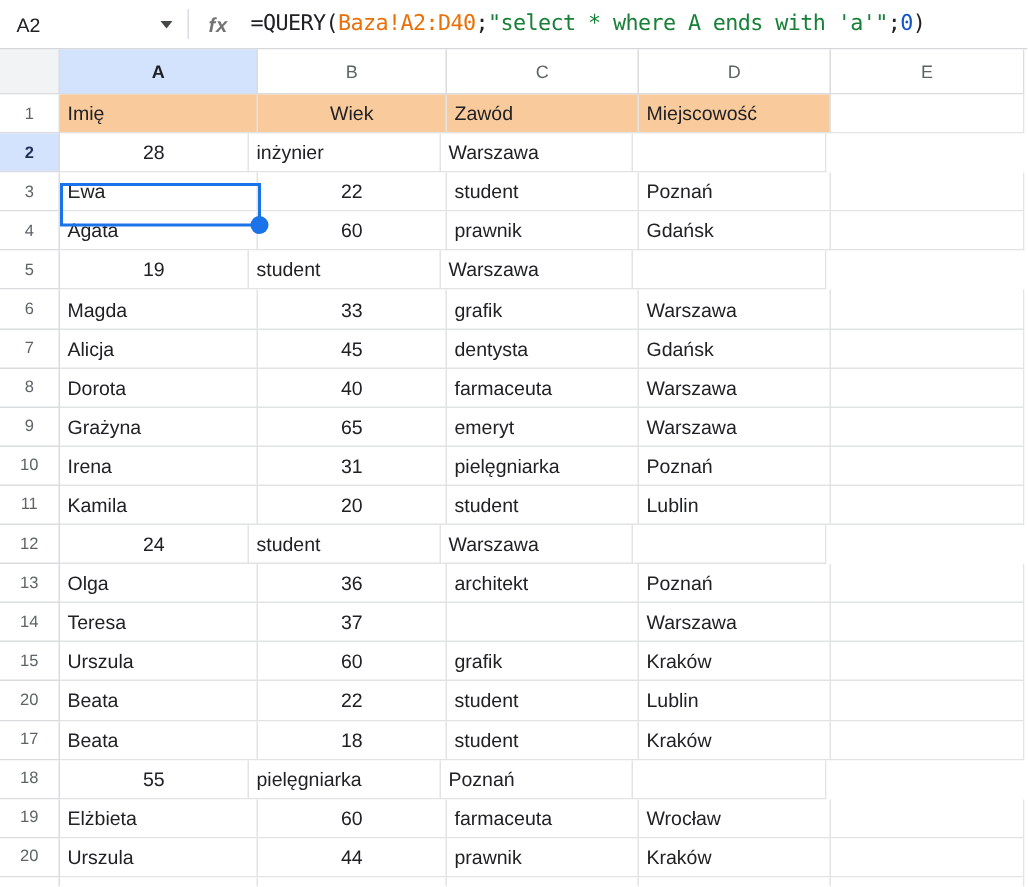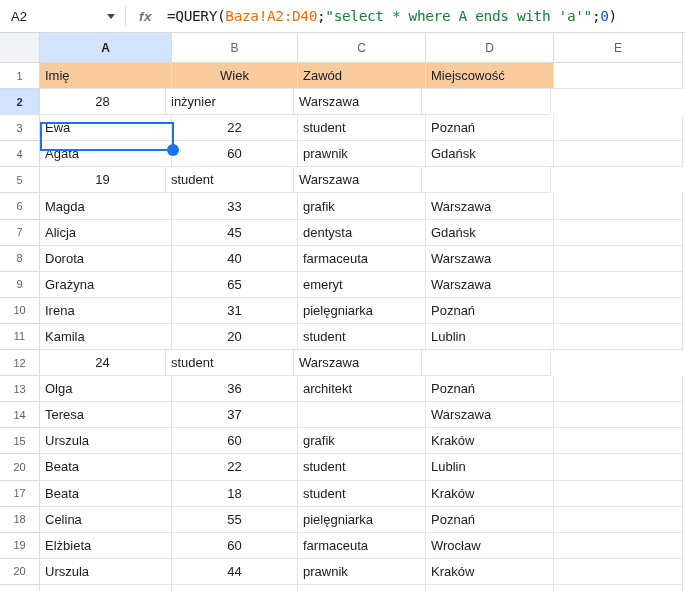--- a/index.html
+++ b/index.html
@@ -250,21 +250,20 @@
       <div class="cell w-rh row-num">17</div>
       <div class="cell w-a al">Beata</div>
       <div class="cell w-b ac">18</div>
       <div class="cell w-c al">student</div>
       <div class="cell w-d al">Kraków</div>
       <div class="cell w-e"></div>
       <div class="w-sliver"></div>
     </div>
       <div class="g-row data-row">
       <div class="cell w-rh row-num">18</div>
-      <div class="cell w-a al">Celina</div>
       <div class="cell w-b ac">55</div>
       <div class="cell w-c al">pielęgniarka</div>
       <div class="cell w-d al">Poznań</div>
       <div class="cell w-e"></div>
       <div class="w-sliver"></div>
     </div>
       <div class="g-row data-row">
       <div class="cell w-rh row-num">19</div>
       <div class="cell w-a al">Elżbieta</div>
       <div class="cell w-b ac">60</div>

